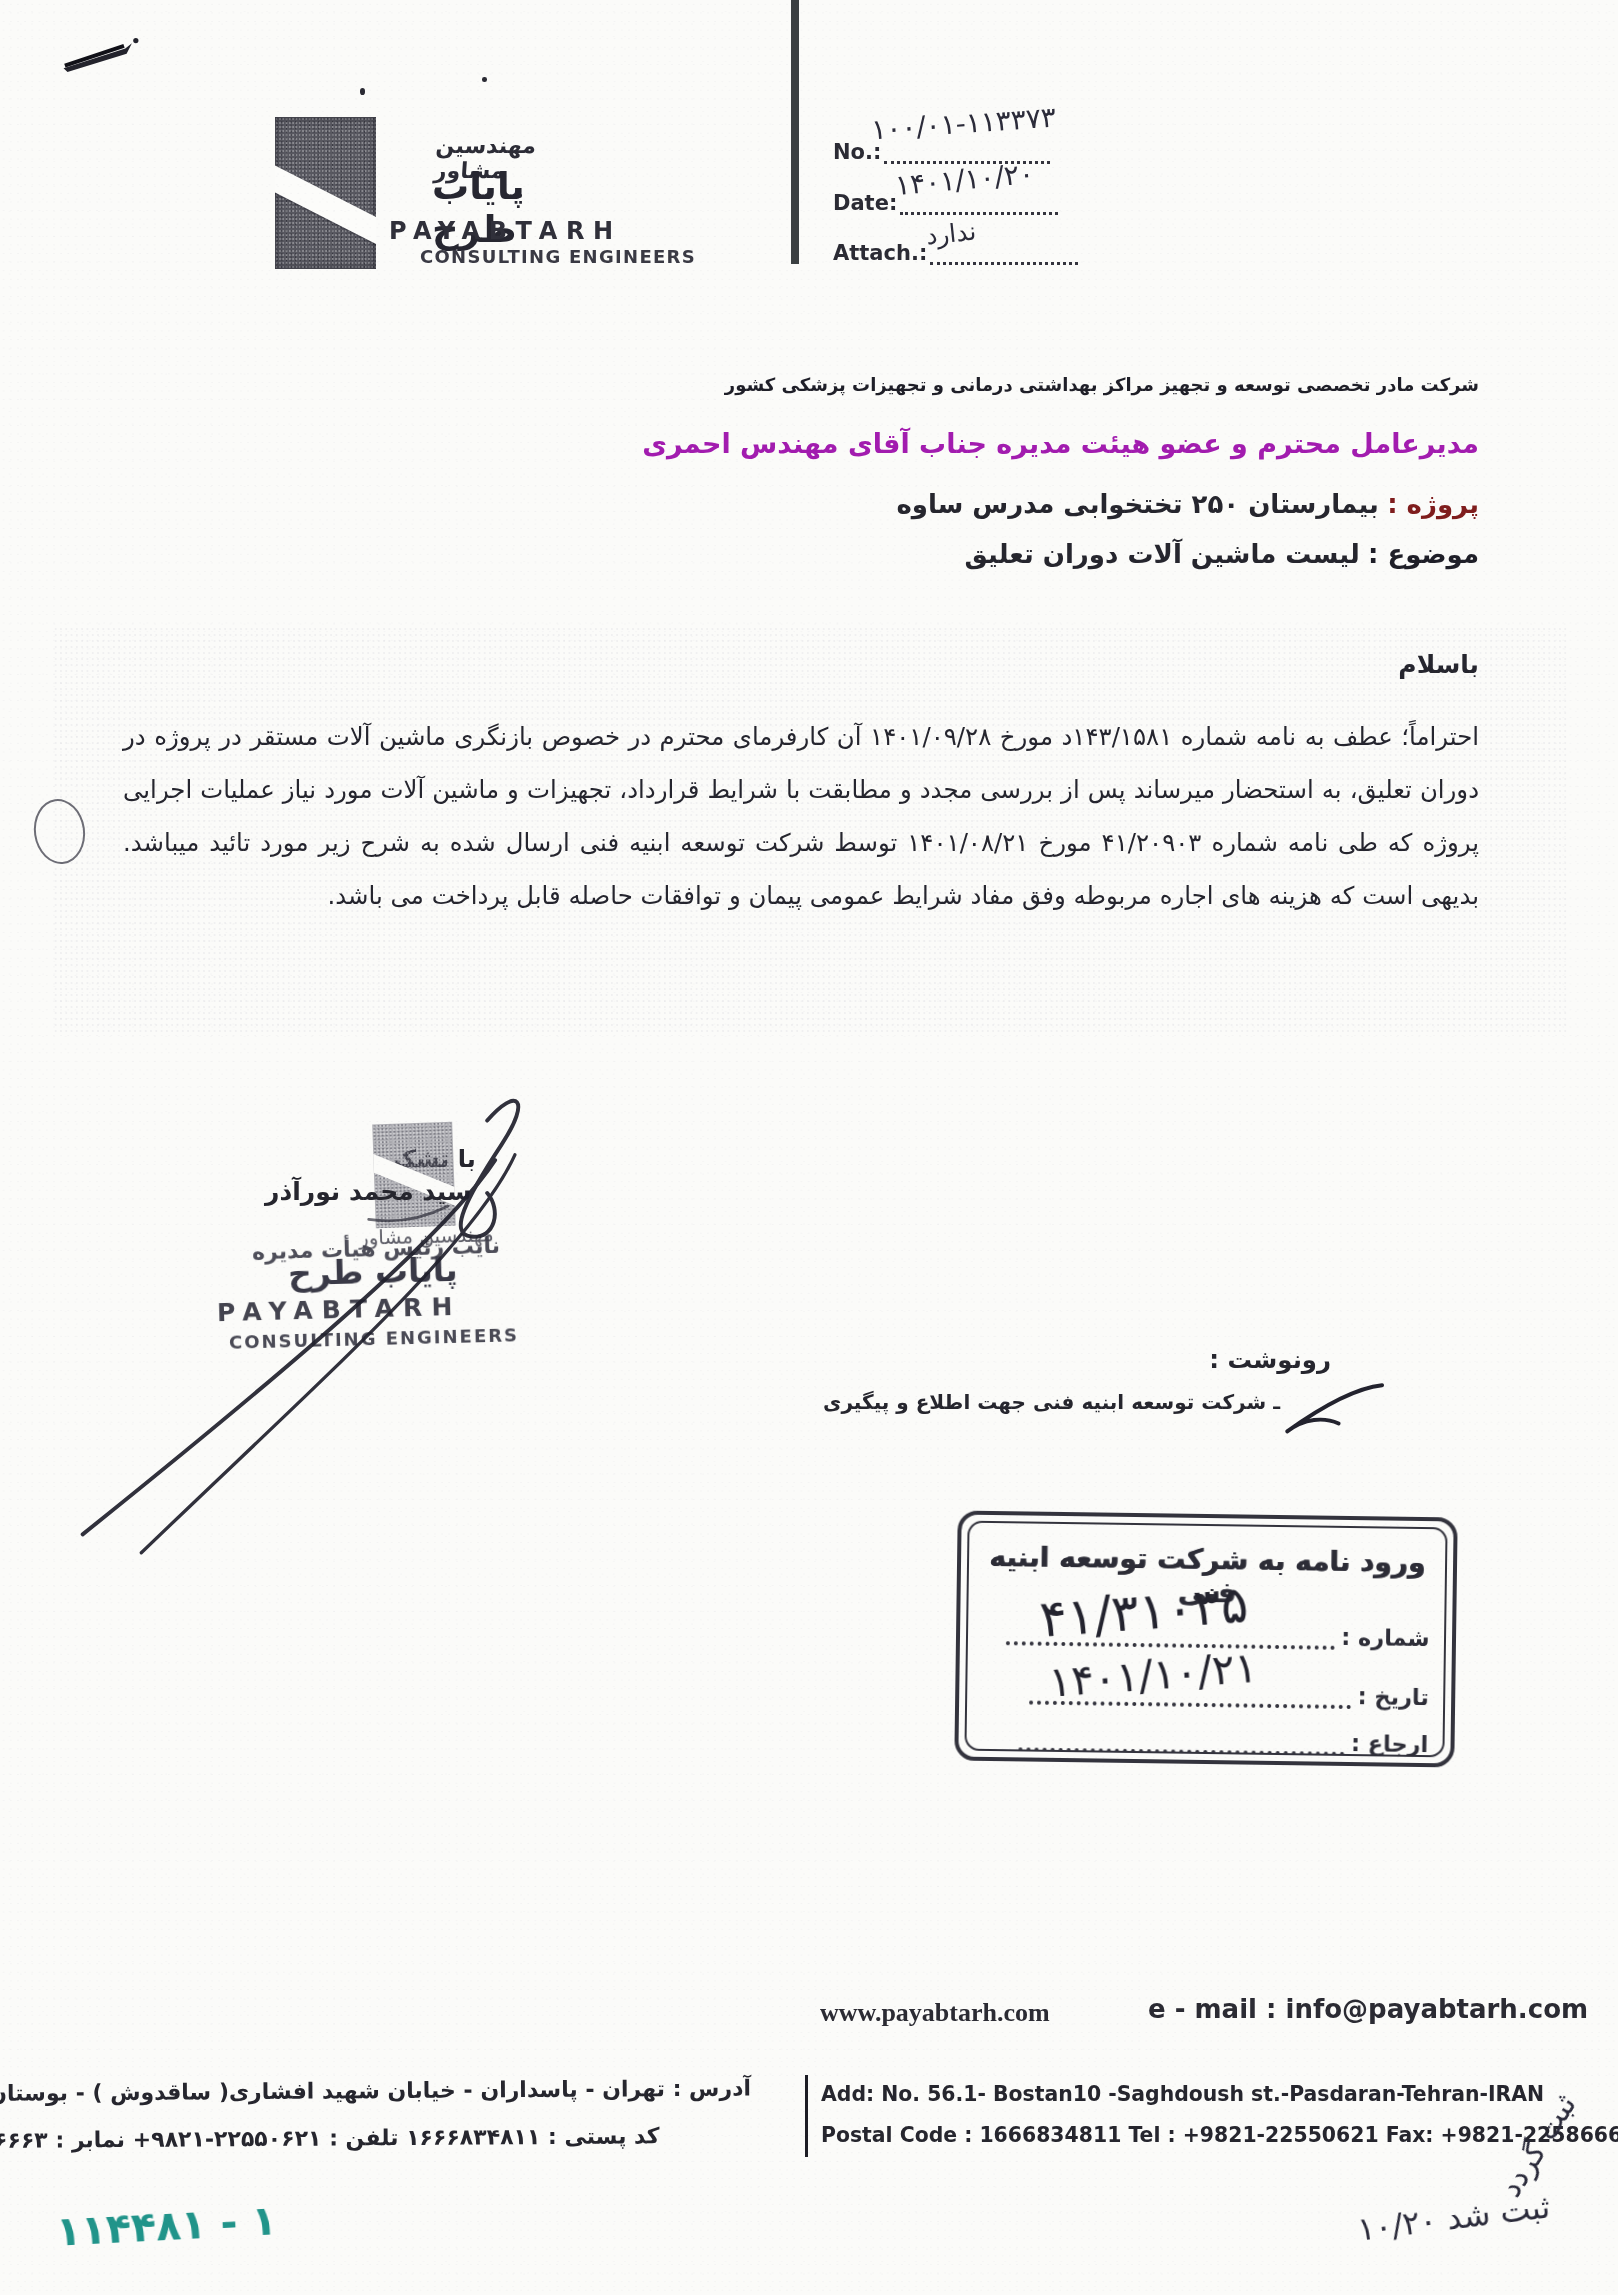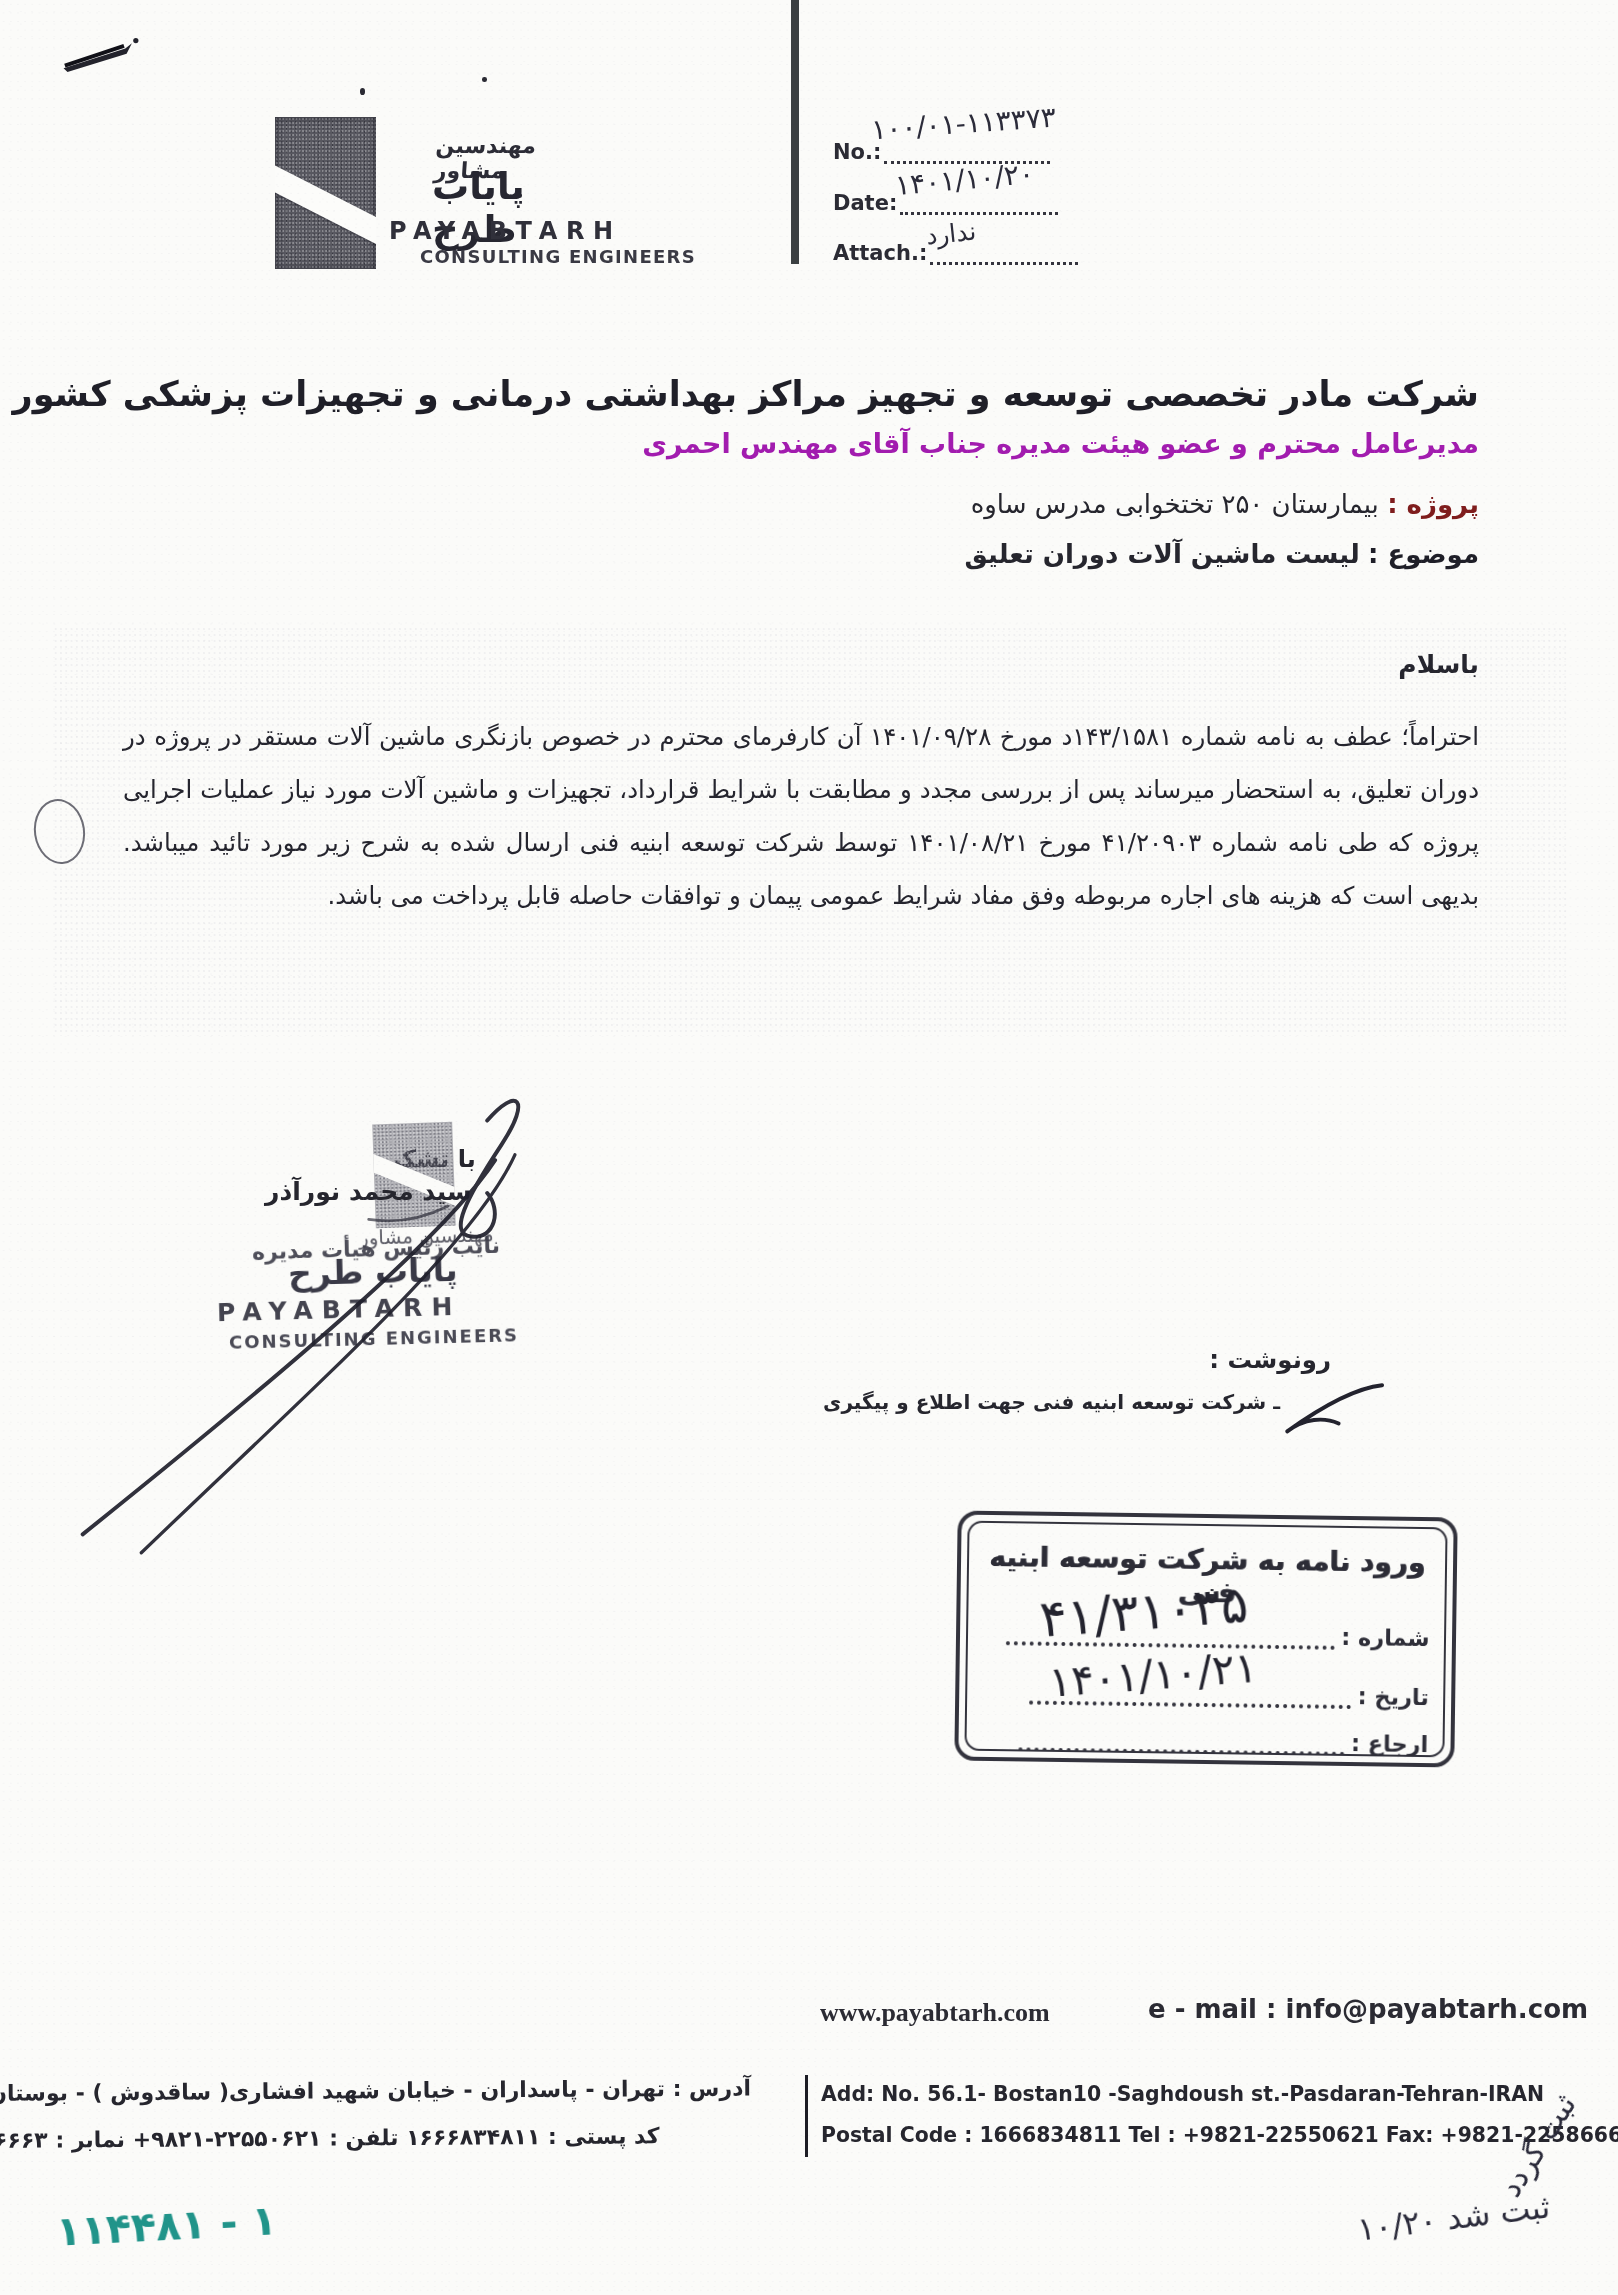--- a/index.html
+++ b/index.html
@@ -124,26 +124,26 @@
     <span class="dots" style="width:158px;"></span>
   </div>
   <div class="abs hand ltr" style="left:895px;top:163px;font-size:28px;transform:rotate(-5deg);">۱۴۰۱/۱۰/۲۰</div>
 
   <div class="abs fieldrow" style="left:833px;top:241px;">
     <span>Attach.:</span>
     <span class="dots" style="width:148px;"></span>
   </div>
   <div class="abs hand rtl" style="left:926px;top:219px;font-size:25px;transform:rotate(-6deg);">ندارد</div>
 
-  <div class="abs line rtl bold" style="right:140px;top:374px;font-size:35px;color:#1f1f28;">شرکت مادر تخصصی توسعه و تجهیز مراکز بهداشتی درمانی و تجهیزات پزشکی کشور</div>
+  <div class="abs line rtl bold" style="right:140px;top:374px;font-size:18px;color:#1f1f28;">شرکت مادر تخصصی توسعه و تجهیز مراکز بهداشتی درمانی و تجهیزات پزشکی کشور</div>
   <div class="abs line rtl bold" style="right:140px;top:428px;font-size:27px;color:#a21caf;">مدیرعامل محترم و عضو هیئت مدیره جناب آقای مهندس احمری</div>
 
   <div class="abs line rtl" style="right:140px;top:489px;font-size:26px;">
     <span class="bold" style="color:#7f1d1d;">پروژه :</span>
-    <span style="font-weight:400;">بیمارستان ۲۵۰ تختخوابی مدرس ساوه</span>
+    <span style="font-weight:700;">بیمارستان ۲۵۰ تختخوابی مدرس ساوه</span>
   </div>
   <div class="abs line rtl" style="right:140px;top:539px;font-size:26px;">
     <span class="bold" style="color:#1f1f28;">موضوع :</span>
     <span style="font-weight:600;">لیست ماشین آلات دوران تعلیق</span>
   </div>
 
   <div class="abs line rtl" style="right:140px;top:650px;font-size:25px;font-weight:600;">باسلام</div>
   <div class="abs rtl para" style="right:140px;top:710px;width:1356px;">احتراماً؛ عطف به نامه شماره ۱۴۳/۱۵۸۱د مورخ ۱۴۰۱/۰۹/۲۸ آن کارفرمای محترم در خصوص بازنگری ماشین آلات مستقر در پروژه در دوران تعلیق، به استحضار میرساند پس از بررسی مجدد و مطابقت با شرایط قرارداد، تجهیزات و ماشین آلات مورد نیاز عملیات اجرایی پروژه که طی نامه شماره ۴۱/۲۰۹۰۳ مورخ ۱۴۰۱/۰۸/۲۱ توسط شرکت توسعه ابنیه فنی ارسال شده به شرح زیر مورد تائید میباشد. بدیهی است که هزینه های اجاره مربوطه وفق مفاد شرایط عمومی پیمان و توافقات حاصله قابل پرداخت می باشد.</div>
   <div class="abs noise-band" style="left:53px;top:626px;width:1515px;height:408px;"></div>
 

